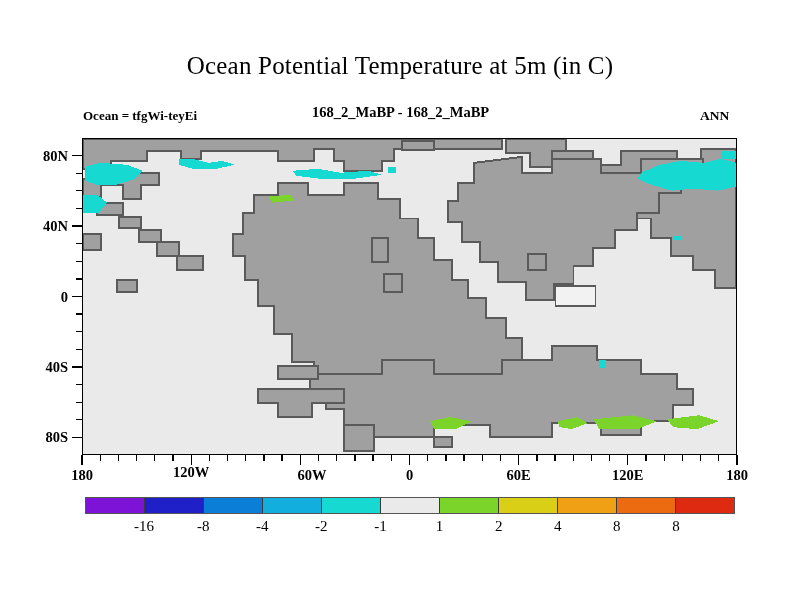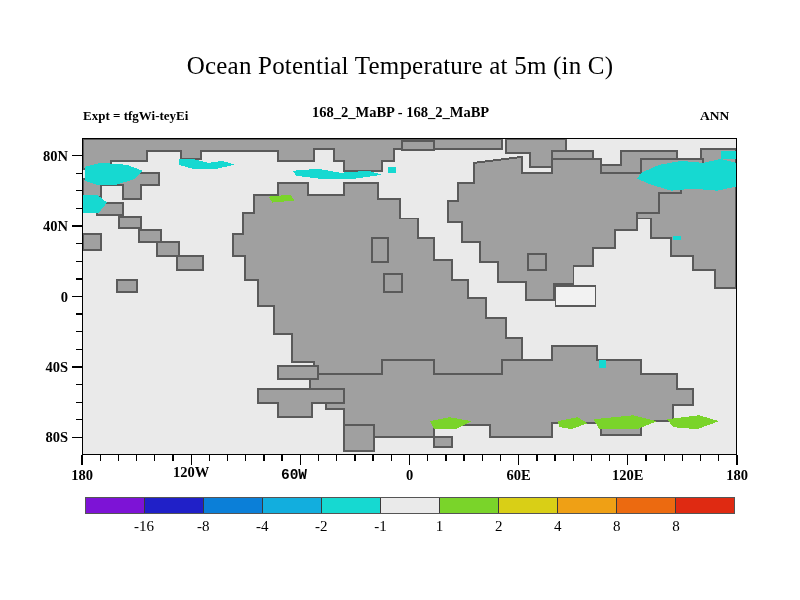--- a/index.html
+++ b/index.html
@@ -67,21 +67,21 @@
          transform:translateX(-50%);color:#000;white-space:nowrap;}
 </style>
 </head>
 <body>
 
 <div id="stage">
 
   <div class="txt" id="title">Ocean Potential Temperature at 5m (in C)</div>
 
 
-  <div class="txt" id="expt">Expt = tfgWi-teyEi</div>
+  <div class="txt" id="expt">Ocean = tfgWi-teyEi</div>
 
   <div class="txt" id="case">168_2_MaBP - 168_2_MaBP</div>
 
   <div class="txt" id="season">ANN</div>
 
   <div id="plot">
     <svg id="mapsvg" viewBox="0 0 655 317" preserveAspectRatio="none">
       <g shape-rendering="crispEdges">
 
         <path d="M0,0 L0,30 L28,30 L28,22 L64,22 L64,12 L98,12 L98,20 L118,20 L118,12 L196,12 L196,22 L232,22 L232,10 L252,10 L252,22 L262,22 L262,32 L300,32 L300,22 L312,22 L312,10 L420,10 L420,0 Z" fill="#a0a0a0" stroke="#5a5a5a" stroke-width="2"></path>
@@ -203,21 +203,21 @@
       <div class="tick xtick" style="left: 608.989px; top: 455px;"></div>
       <div class="tick xtick major" style="left: 627.183px; top: 455px;"></div>
       <div class="tick xtick" style="left: 645.378px; top: 455px;"></div>
       <div class="tick xtick" style="left: 663.572px; top: 455px;"></div>
       <div class="tick xtick" style="left: 681.767px; top: 455px;"></div>
       <div class="tick xtick" style="left: 699.961px; top: 455px;"></div>
       <div class="tick xtick" style="left: 718.156px; top: 455px;"></div>
       <div class="tick xtick major" style="left: 736.35px; top: 455px;"></div>
       <div class="xlab" style="left: 82px; top: 467px;">180</div>
       <div class="xlab" style="left: 191.167px; top: 464px;">120W</div>
-      <div class="xlab" style="left: 294px; top: 467px; font-family: Liberation Mono, monospace;">60W</div>
+      <div class="xlab" style="left: 312px; top: 467px;">60W</div>
       <div class="xlab" style="left: 409.5px; top: 467px;">0</div>
       <div class="xlab" style="left: 518.667px; top: 467px;">60E</div>
       <div class="xlab" style="left: 627.833px; top: 467px;">120E</div>
       <div class="xlab" style="left: 737px; top: 467px;">180</div>
       <div class="tick ytick major" style="top: 436.739px; left: 72px;"></div>
       <div class="tick ytick" style="top: 419.128px; left: 76px;"></div>
       <div class="tick ytick" style="top: 401.517px; left: 76px;"></div>
       <div class="tick ytick" style="top: 383.906px; left: 76px;"></div>
       <div class="tick ytick major" style="top: 366.294px; left: 72px;"></div>
       <div class="tick ytick" style="top: 348.683px; left: 76px;"></div>

